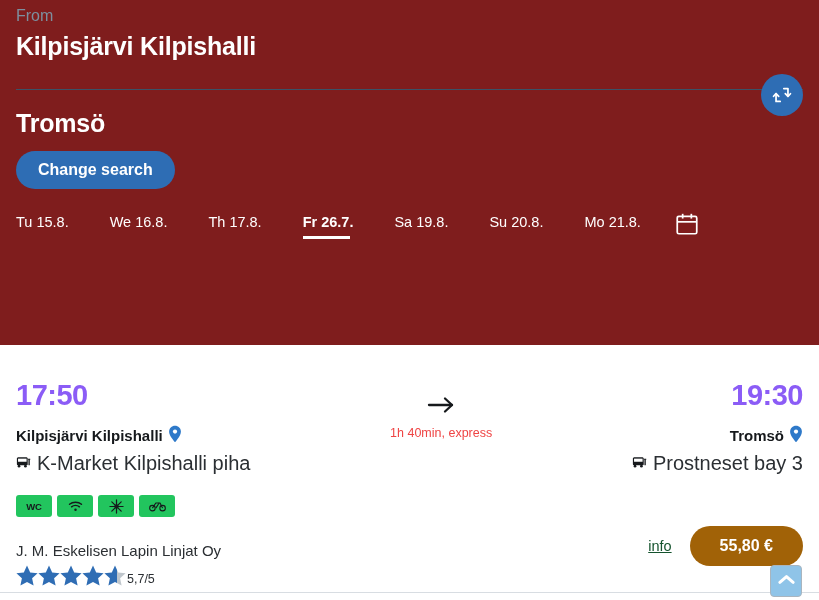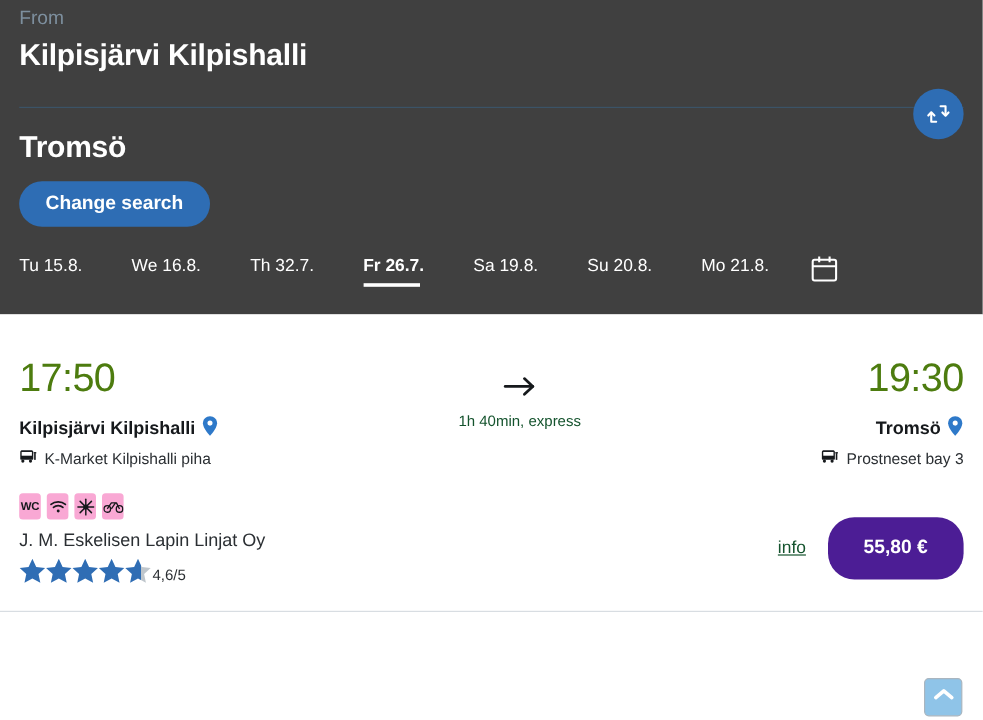--- a/index.html
+++ b/index.html
@@ -7,22 +7,22 @@
     width: 819px; height: 600px;
     font-family: "Liberation Sans", sans-serif;
     background: #ffffff;
     overflow: hidden;
   }
   .app { position: relative; width: 819px; height: 600px; background:#ffffff; }
 
   
   .search-panel {
     position: relative;
-    background: #404040;
-    height: 262px;
+    background: #7f1d1d;
+    height: 345px;
     padding: 0 16px;
   }
   .field-label {
     color: #7d8f9e;
     font-size: 16px;
     line-height: 1;
     padding-top: 8px;
   }
   .field-value {
     color: #ffffff;
@@ -110,76 +110,76 @@
     display: flex;
     align-items: flex-start;
     justify-content: space-between;
     padding-top: 36px;
   }
   .col-left { text-align: left; }
   .col-right { text-align: right; }
   .col-mid { text-align: center; flex: 1; padding-top: 13px; }
 
   .time {
-    font-size: 33px;
-    font-weight: normal;
-    color: #4d7c0f;
+    font-size: 29px;
+    font-weight: bold;
+    color: #8b5cf6;
     letter-spacing: -0.5px;
     line-height: 1;
   }
   .stop-name {
     font-size: 15px;
     font-weight: bold;
     color: #16191c;
     margin-top: 15px;
     display: flex;
     align-items: center;
     gap: 5px;
   }
   .col-right .stop-name { justify-content: flex-end; }
   .stop-sub {
-    font-size: 13px;
+    font-size: 20px;
     color: #2b2f33;
     margin-top: 6px;
     display: flex;
     align-items: center;
     gap: 5px;
   }
   .col-right .stop-sub { justify-content: space-between; }
 
   .arrow-glyph { color: #16191c; line-height: 1; }
   .duration {
     font-size: 12.5px;
-    color: #14532d;
+    color: #ef4444;
     margin-top: 7px;
   }
 
   
   .amenities {
     display: flex;
     gap: 5px;
     margin-top: 20px;
   }
   .amenity {
-    width: 18px; height: 22px;
-    background: #f9a8d4;
+    width: 36px; height: 22px;
+    background: #22c55e;
     border-radius: 3px;
     display: flex; align-items: center; justify-content: center;
     color: #16191c;
   }
   .amenity-wc {
     font-size: 9.5px;
     font-weight: bold;
     letter-spacing: -0.2px;
   }
 
   .operator {
     font-size: 15px;
     color: #2b2f33;
-    margin-top: 9px;
+    margin-top: 25px;
   }
 
   .rating-row {
     display: flex;
     align-items: center;
     margin-top: 6px;
   }
   .stars { display: flex; line-height: 1; }
   .rating-text {
     font-size: 12.5px;
@@ -197,27 +197,27 @@
     align-items: center;
     gap: 18px;
   }
   .info-link {
     font-size: 14.5px;
     color: #14532d;
     text-decoration: underline;
     cursor: pointer;
   }
   .price-button {
-    background: #4c1d95;
+    background: #a16207;
     color: #ffffff;
     font-size: 16px;
     font-weight: bold;
     border: none;
     border-radius: 22px;
-    height: 52px;
+    height: 40px;
     padding: 0 30px;
     cursor: pointer;
     font-family: "Liberation Sans", sans-serif;
   }
 
   .card-bottom-rule {
     position: absolute;
     left: 0; right: 0; bottom: 7px;
     height: 1px;
     background: #d8dde2;
@@ -263,21 +263,21 @@
     <div class="to-block">
       <div class="field-value">Tromsö</div>
     </div>
 
     <button class="change-search">Change search</button>
 
 
     <div class="date-strip">
       <div class="date-item">Tu 15.8.</div>
       <div class="date-item">We 16.8.</div>
-      <div class="date-item">Th 32.7.</div>
+      <div class="date-item">Th 17.8.</div>
       <div class="date-item active">Fr 26.7.</div>
       <div class="date-item">Sa 19.8.</div>
       <div class="date-item">Su 20.8.</div>
       <div class="date-item">Mo 21.8.</div>
       <span class="calendar-icon">
         <svg width="26" height="26" viewBox="0 0 24 24" fill="none" stroke="#ffffff" stroke-width="1.6">
           <rect x="3" y="5" width="18" height="16" rx="1.5"></rect>
           <line x1="3" y1="10" x2="21" y2="10"></line>
           <line x1="8" y1="2.6" x2="8" y2="7"></line>
           <line x1="16" y1="2.6" x2="16" y2="7"></line>
@@ -395,21 +395,21 @@
               <polygon points="11,0.6 14.2,7.4 21.6,8.3 16.1,13.3 17.6,20.6 11,17 4.4,20.6 5.9,13.3 0.4,8.3 7.8,7.4"></polygon>
             </symbol>
           </defs>
           <use href="#star" x="0" y="0" width="22" height="21" fill="#2f6db4"></use>
           <use href="#star" x="22" y="0" width="22" height="21" fill="#2f6db4"></use>
           <use href="#star" x="44" y="0" width="22" height="21" fill="#2f6db4"></use>
           <use href="#star" x="66" y="0" width="22" height="21" fill="#2f6db4"></use>
           <use href="#star" x="88" y="0" width="22" height="21" fill="url(#partial)"></use>
         </svg>
       </div>
-      <div class="rating-text">4,6/5</div>
+      <div class="rating-text">5,7/5</div>
     </div>
 
     <div class="actions">
       <span class="info-link">info</span>
       <button class="price-button">55,80 €</button>
     </div>
 
     <div class="card-bottom-rule"></div>
   </div>
 

